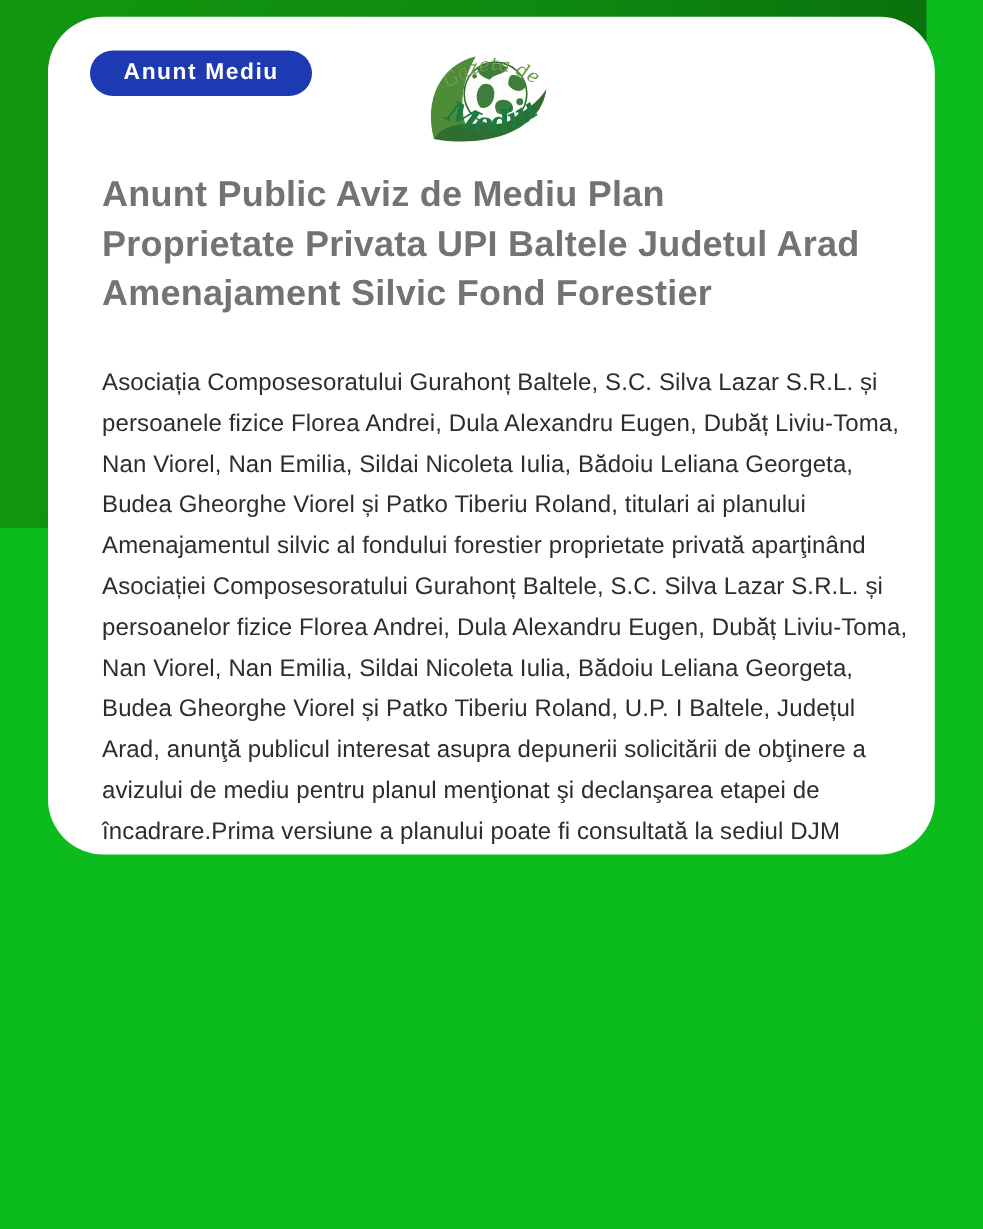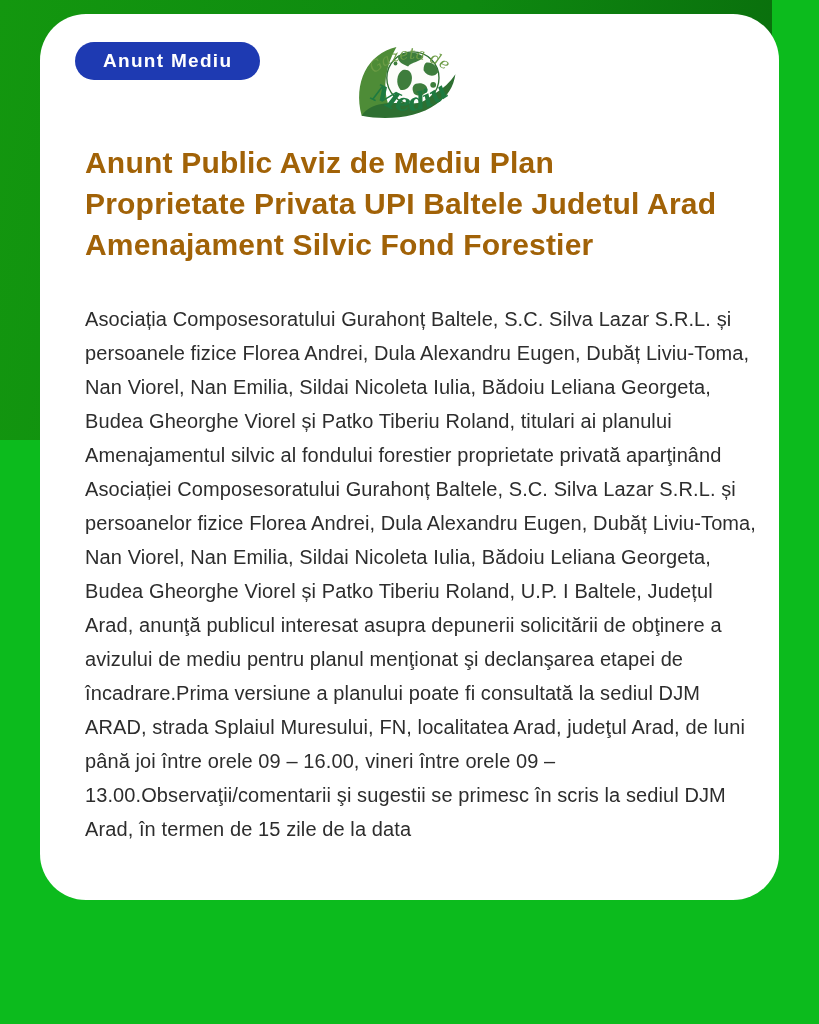--- a/index.html
+++ b/index.html
@@ -14,21 +14,21 @@
   }
   .bg-dark {
     position: absolute;
     left: 0; top: 0;
     width: 772px; height: 440px;
     background: linear-gradient(100deg, #13970F 0%, #0E8910 55%, #096B0C 100%);
   }
   .card {
     position: absolute;
     left: 40px; top: 14px;
-    width: 739px; height: 886px;
+    width: 739px; height: 698px;
     background: #ffffff;
     border-radius: 46px;
     overflow: hidden;
   }
   .badge {
     position: absolute;
     left: 35px; top: 28px;
     display: inline-block;
     height: 38px;
     line-height: 38px;
@@ -48,21 +48,21 @@
     top: 16px;
     width: 116px;
     height: 98px;
   }
   .logo svg { width: 100%; height: 100%; }
   .logo-script { font-family: "DejaVu Serif", serif; font-style: italic; }
   .heading {
     position: absolute;
     left: 45px; top: 128px;
     width: 685px;
-    color: #a16207;
+    color: #737373;
     font-size: 30px;
     font-weight: bold;
     line-height: 41px;
     letter-spacing: 0.2px;
   }
   .body-text {
     position: absolute;
     left: 45px; top: 288px;
     width: 678px;
     color: #2D2D2D;

